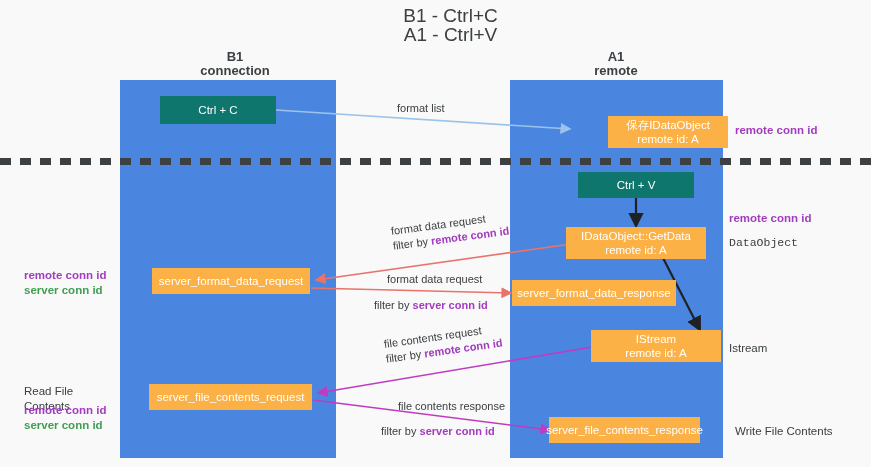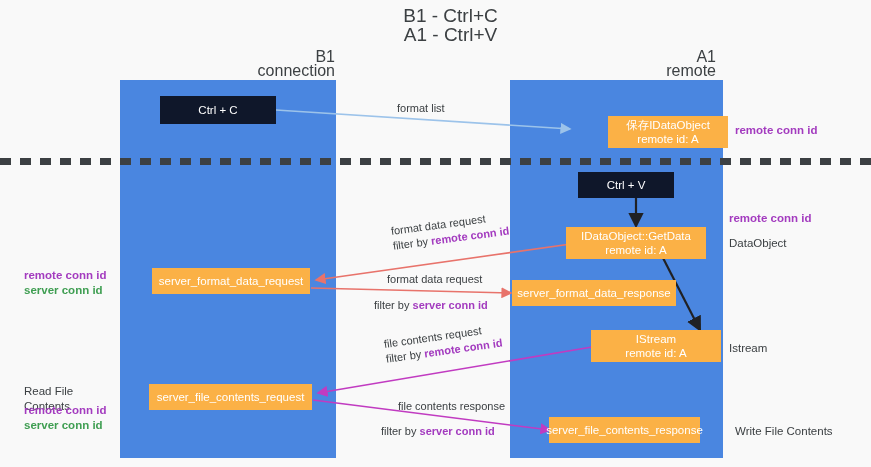--- a/index.html
+++ b/index.html
@@ -14,40 +14,40 @@
   .abs{position:absolute;}
 
   
   .title{
     left:15px;top:6px;width:871px;text-align:center;
     font-size:19px;color:#3c4043;line-height:19px;
   }
 
   
   .colhead{
-    font-size:16px;color:#3c4043;text-align:right;line-height:14px;
+    font-size:13px;color:#3c4043;text-align:center;line-height:14px;font-weight:bold;
   }
   .colhead .n{display:block;}
 
   
   .lane{background:#4a86e0;}
 
   
   .dashed{
     left:0;top:158px;width:871px;height:7px;
     background-image:repeating-linear-gradient(to right,#3c4043 0 11px,transparent 11px 20px);
   }
 
   
   .node{
     box-sizing:border-box;
     display:flex;flex-direction:column;align-items:center;justify-content:center;
     color:#ffffff;font-size:11.5px;line-height:14px;text-align:center;
   }
-  .node.green{background:#0f172a;}
+  .node.green{background:#0f766e;}
   .node.orange{background:#fbb146;}
   .node .l2{display:block;}
 
   
   .side{font-size:11.5px;line-height:14.5px;}
   .side .purple{color:#a33bbf;font-weight:bold;}
   .side .green{color:#3f9e52;font-weight:bold;}
   .side .plain{color:#3c4043;}
   .side.right{text-align:left;}
   .side.rightlbl{color:#3c4043;font-size:11.5px;}
@@ -132,21 +132,21 @@
 
   <div class="abs node green" style="left:160px;top:96px;width:116px;height:28px;">
     <span>Ctrl + C</span>
   </div>
 
   <div class="abs node orange" style="left:576px;top:116px;width:120px;height:32px;margin-left:32px;">
     <span>保存IDataObject</span>
     <span class="l2">remote id: A</span>
   </div>
 
-  <div class="abs node green" style="left:578px;top:172px;width:96px;height:26px;">
+  <div class="abs node green" style="left:578px;top:172px;width:116px;height:26px;">
     <span>Ctrl + V</span>
   </div>
 
   <div class="abs node orange" style="left:566px;top:227px;width:140px;height:32px;">
     <span>IDataObject::GetData</span>
     <span class="l2">remote id: A</span>
   </div>
 
   <div class="abs node orange" style="left:152px;top:268px;width:158px;height:26px;">
     <span>server_format_data_request</span>
@@ -192,21 +192,21 @@
   <div class="abs elabel" style="left:381px;top:424px;"><span>filter by </span><span class="purple">server conn id</span></div>
 
   <div class="abs side right" style="left:735px;top:123px;">
     <span class="purple">remote conn id</span>
   </div>
 
   <div class="abs side right" style="left:729px;top:211px;">
     <span class="purple">remote conn id</span>
   </div>
 
-  <div class="abs side rightlbl" style="left:729px;top:236px;">DataObject</div>
+  <div class="abs side rightlbl" style="left:729px;top:236px;font-family:Liberation Mono, monospace;">DataObject</div>
 
   <div class="abs side rightlbl" style="left:729px;top:341px;">Istream</div>
 
   <div class="abs side rightlbl" style="left:735px;top:424px;">Write File Contents</div>
 
   <div class="abs side" style="left:24px;top:268px;width:92px;text-align:left;">
     <div class="purple">remote conn id</div>
     <div class="green">server conn id</div>
   </div>
 

